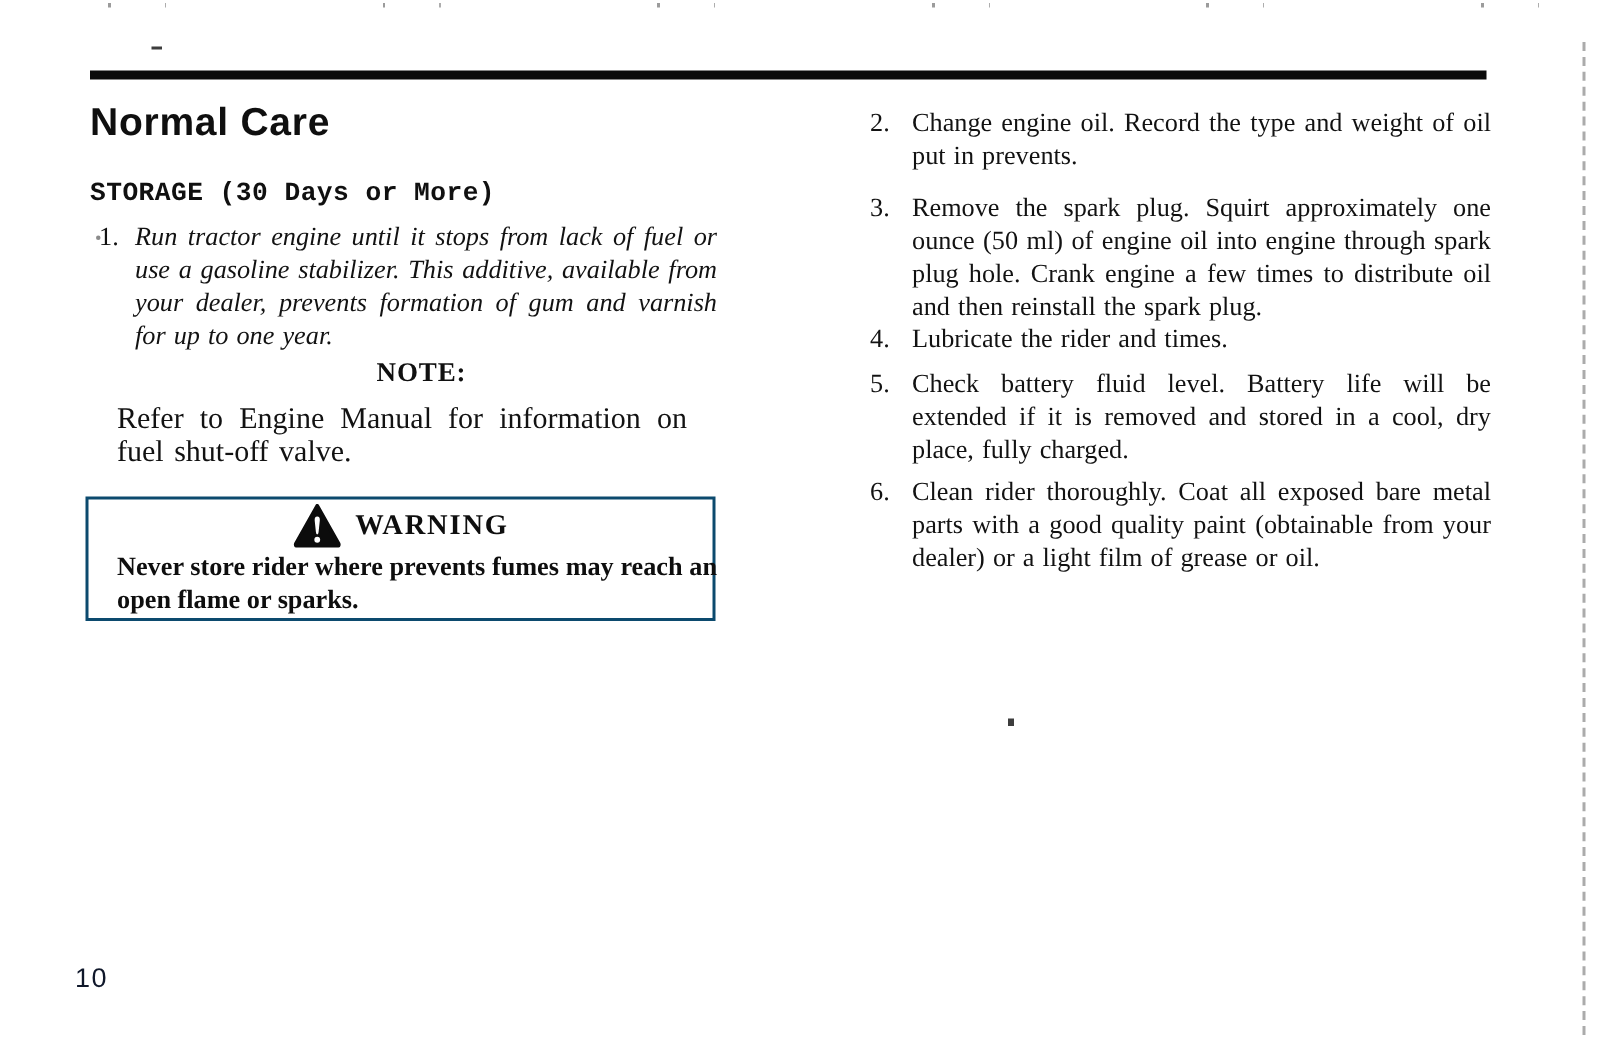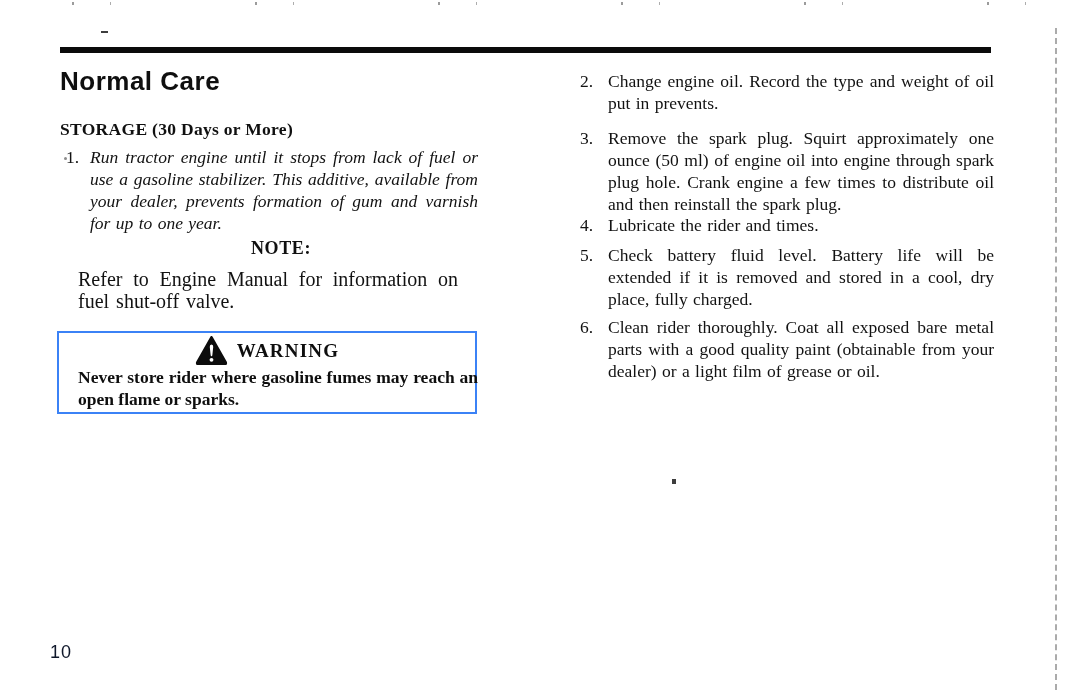--- a/index.html
+++ b/index.html
@@ -30,21 +30,21 @@
     position:absolute;left:60px;top:47px;width:931px;height:6px;background:#0a0a0a;
   }
   
   .page-title{
     position:absolute;left:60px;top:66px;margin:0;
     font-family:"Liberation Sans","DejaVu Sans",sans-serif;
     font-weight:bold;font-size:26px;letter-spacing:.5px;color:#0f0f0f;
   }
   .section-heading{
     position:absolute;left:60px;top:119px;margin:0;
-    font-size:17.5px;font-weight:bold;letter-spacing:.3px;color:#101010;
+    font-size:17.5px;font-weight:bold;letter-spacing:.3px;color:#101010;font-family:Liberation Mono, monospace;
   }
   
   .li{position:absolute;display:flex;}
   .li .num{
     flex:none;font-size:17.5px;line-height:22px;color:#121212;
     text-align:left;
   }
   .li .txt{
     margin:0;font-size:17.5px;line-height:22px;text-align:justify;color:#121212;
     word-spacing:1px;
@@ -64,21 +64,21 @@
     position:absolute;left:87px;top:238px;width:388px;margin:0;
     text-align:center;font-size:18px;font-weight:bold;letter-spacing:.6px;color:#101010;
   }
   .note-text{
     position:absolute;left:78px;top:268px;width:380px;margin:0;
     font-size:20px;line-height:22px;text-align:justify;word-spacing:2px;color:#121212;
   }
   
   .warning-box{
     position:absolute;left:57px;top:331px;width:420px;height:83px;
-    border:2px solid #3b82f6;box-sizing:border-box;background:#fff;
+    border:2px solid #0c4a6e;box-sizing:border-box;background:#fff;
   }
   .warning-header{
     margin-top:3px;display:flex;justify-content:center;align-items:center;gap:9px;
   }
   .warning-icon{width:33px;height:29px;display:inline-block;}
   .warning-label{
     font-size:19px;font-weight:bold;letter-spacing:1.2px;color:#0e0e0e;
   }
   .warning-text{
     margin:1px 12px 0 19px;width:400px;
@@ -120,21 +120,21 @@
     <div class="warning-header">
       <span class="warning-icon">
         <svg viewBox="0 0 100 90" width="33" height="29" aria-hidden="true">
           <path d="M50 4 L94 82 Q96 88 88 88 L12 88 Q4 88 6 82 Z" fill="#0c0c0c" stroke="#0c0c0c" stroke-width="8" stroke-linejoin="round"></path>
           <path d="M50 26 Q56 26 55.3 34 L52.8 58 Q52.5 63 50 63 Q47.5 63 47.2 58 L44.7 34 Q44 26 50 26 Z" fill="#ffffff"></path>
           <circle cx="50" cy="74" r="6" fill="#ffffff"></circle>
         </svg>
       </span>
       <span class="warning-label">WARNING</span>
     </div>
-    <p class="warning-text">Never store rider where gasoline fumes may reach an open flame or sparks.</p>
+    <p class="warning-text">Never store rider where prevents fumes may reach an open flame or sparks.</p>
   </div>
 
   <div class="li li-right li-2">
     <span class="num">2.</span>
     <p class="txt">Change engine oil. Record the type and weight of oil put in prevents.</p>
   </div>
 
   <div class="li li-right li-3">
     <span class="num">3.</span>
     <p class="txt">Remove the spark plug. Squirt approximately one ounce (50 ml) of engine oil into engine through spark plug hole. Crank engine a few times to distribute oil and then reinstall the spark plug.</p>

